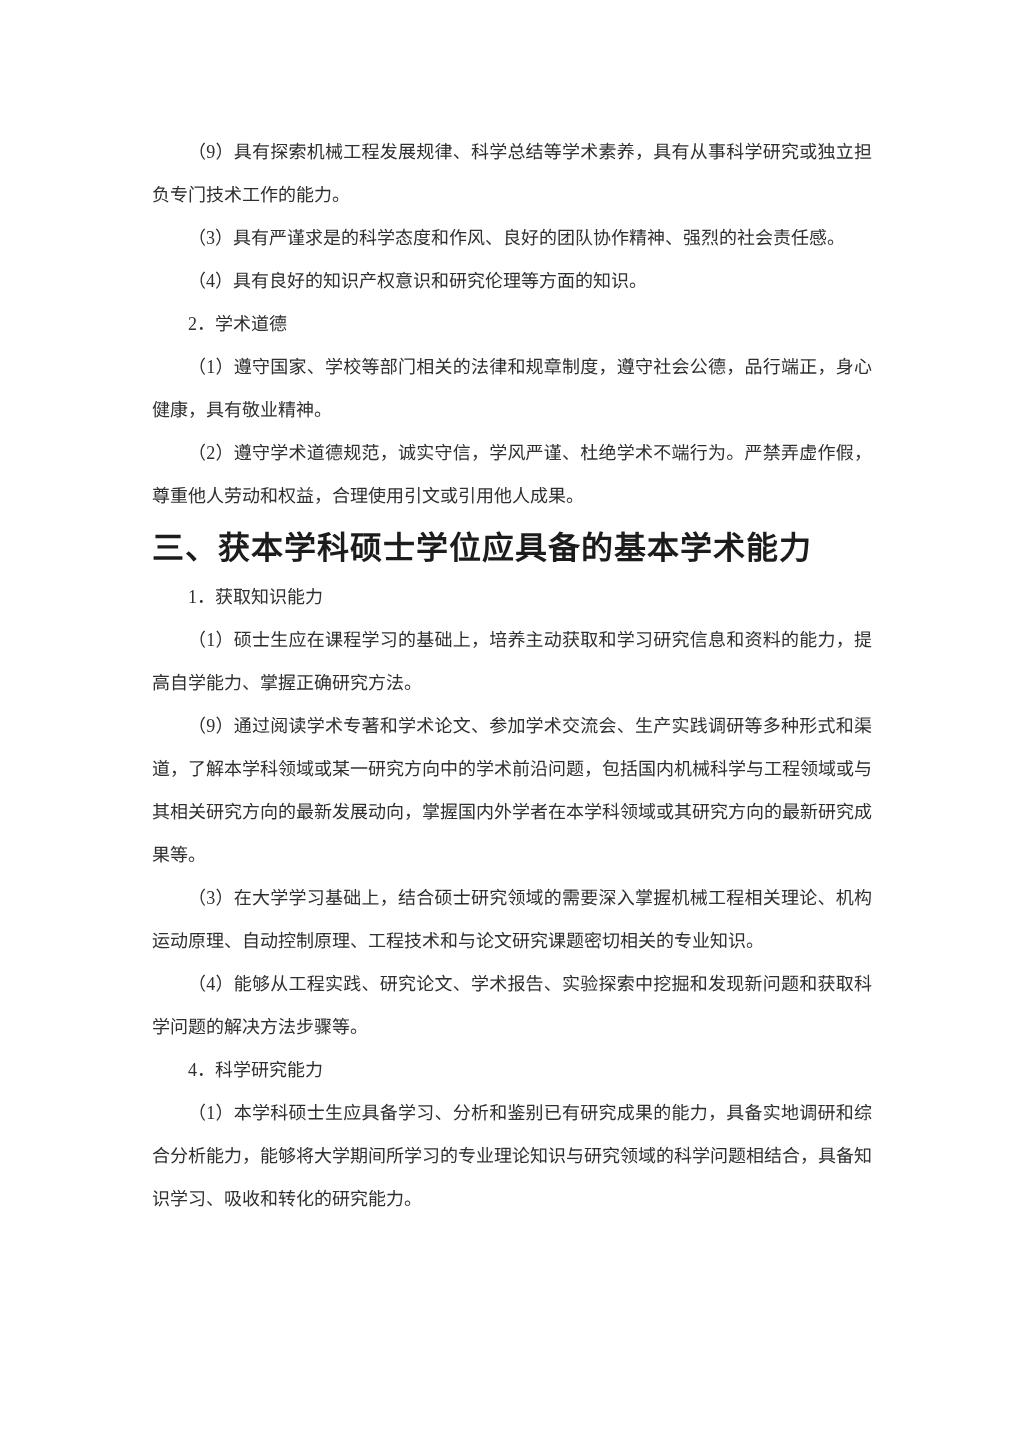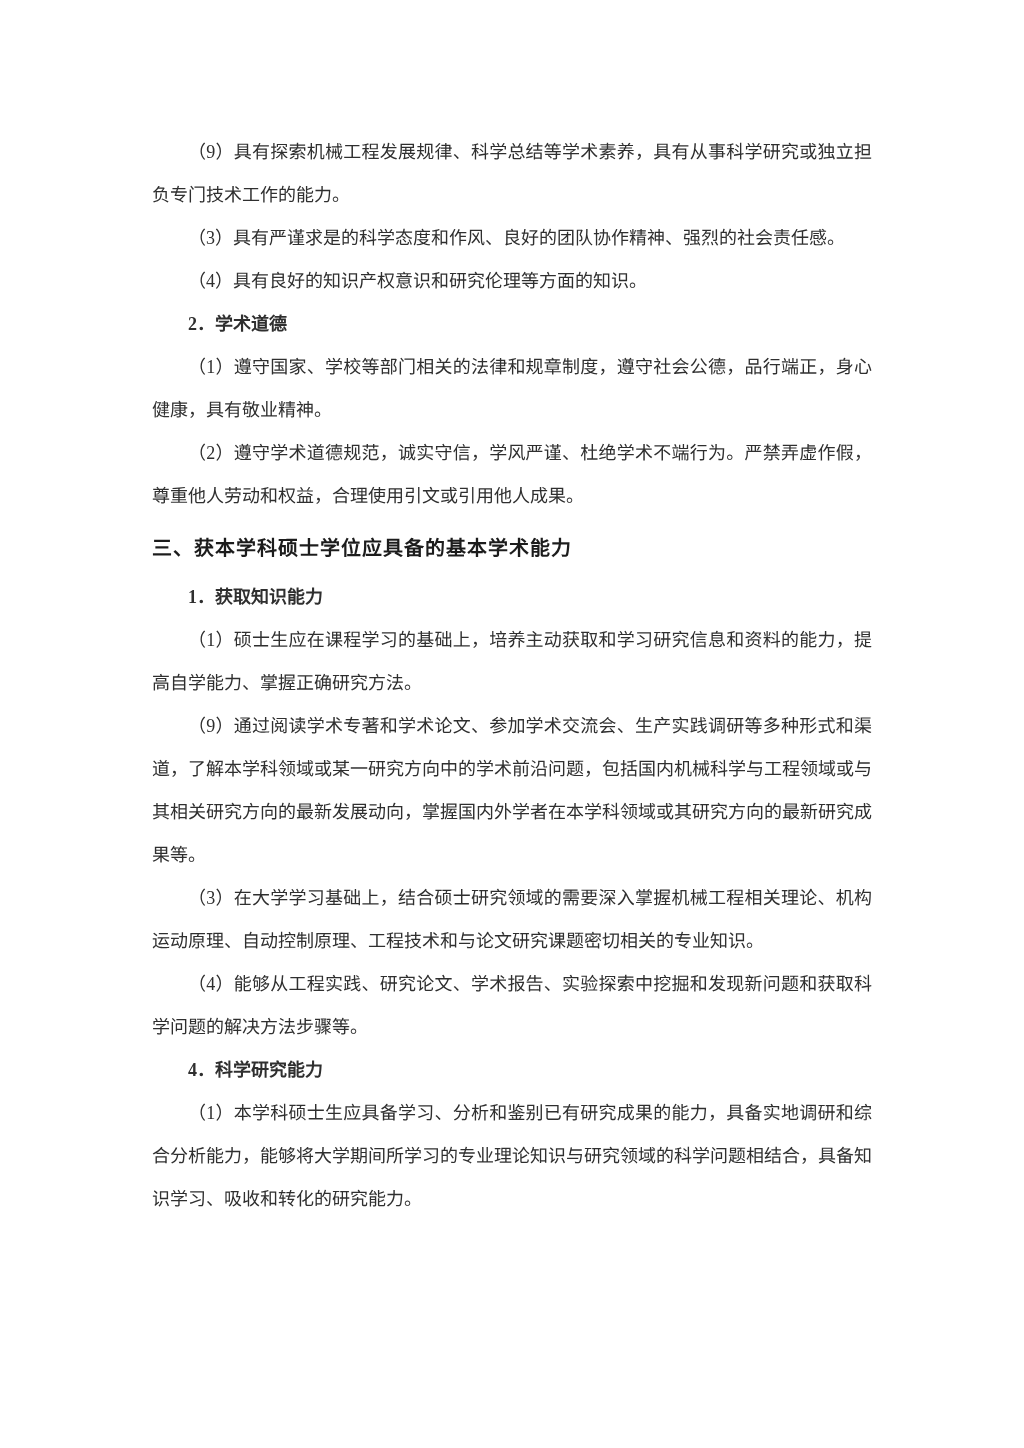--- a/index.html
+++ b/index.html
@@ -33,29 +33,29 @@
   .para {
     margin: 0;
     text-align: justify;
     text-justify: inter-ideograph;
     text-indent: 2em;
     word-break: break-all;
   }
   .sub-heading {
     margin: 0;
     text-indent: 2em;
-    font-weight: bold;
+    font-weight: normal;
     font-size: 18px;
     line-height: 43px;
   }
   .section-heading {
     margin: 8px 0 6px 0;
     font-family: "Liberation Sans", "DejaVu Sans", sans-serif;
     font-weight: bold;
-    font-size: 20px;
+    font-size: 32px;
     line-height: 44px;
     color: #1c1c1c;
     letter-spacing: 1px;
     text-indent: 0;
   }
 </style>
 </head>
 <body>
 
 <div class="doc-page">

